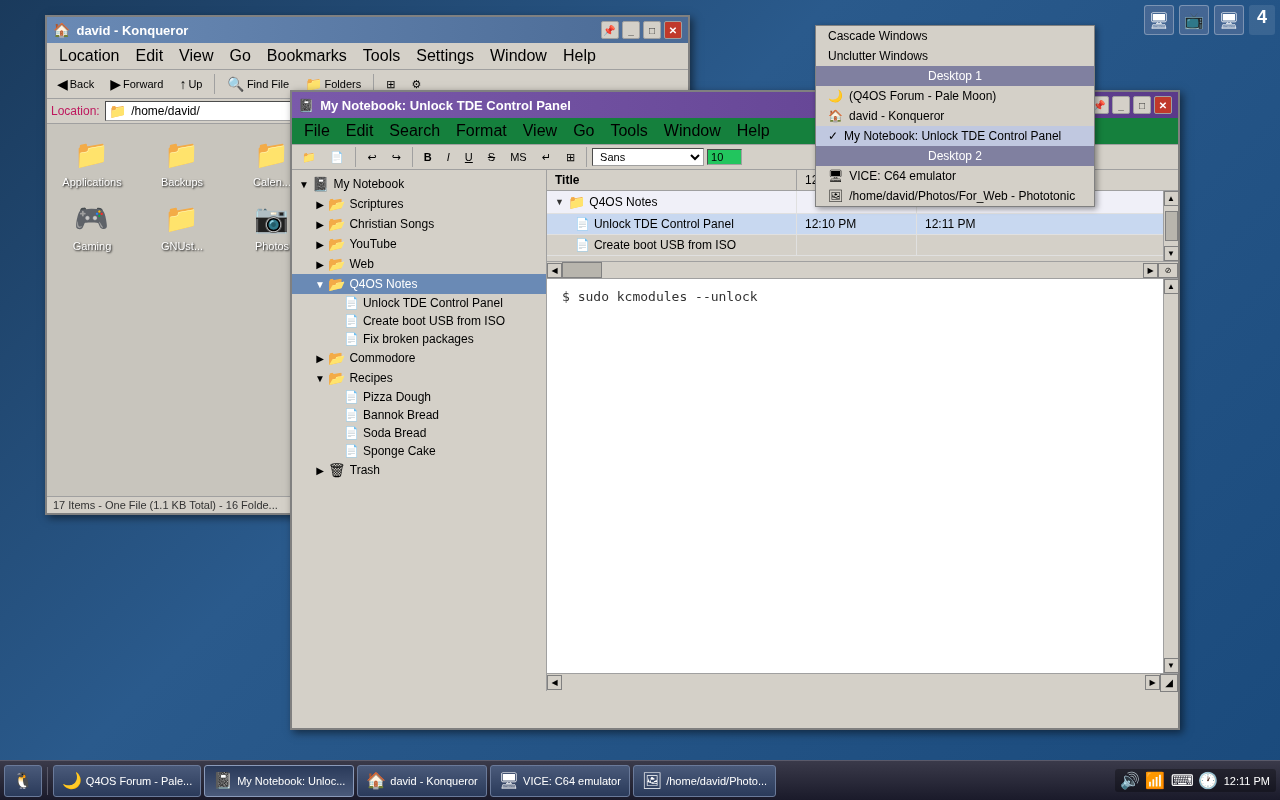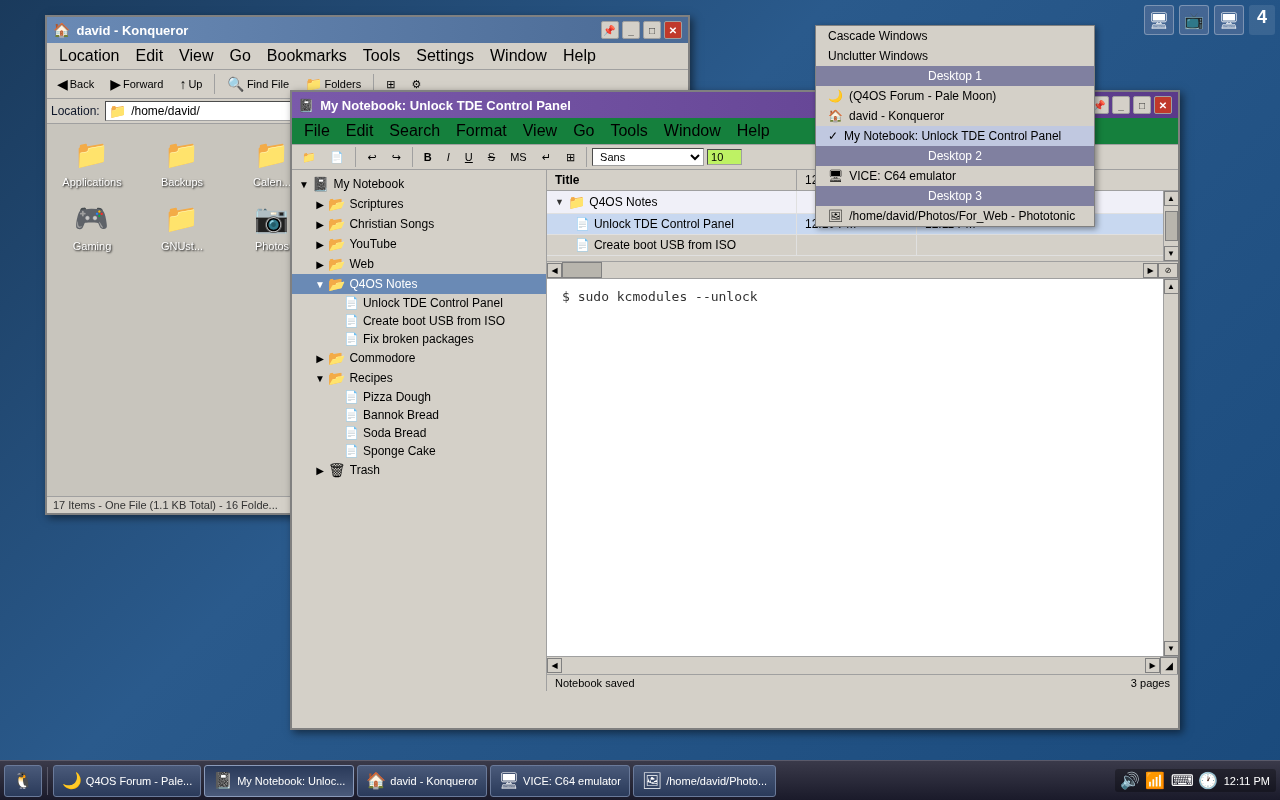--- a/index.html
+++ b/index.html
@@ -128,21 +128,21 @@
     .toolbar-btn .btn-icon { font-size: 14px; }
 
     .location-bar {
       background: #d4d0c8;
       display: flex;
       align-items: center;
       padding: 2px 4px;
       border-bottom: 1px solid #a0a0a0;
       gap: 5px;
     }
-    .location-label { font-size: 12px; color: #0f172a; text-align: right; }
+    .location-label { font-size: 12px; color: #be185d; text-align: right; }
     .location-input {
       flex: 1;
       background: white;
       border: 1px inset #a0a0a0;
       padding: 1px 4px;
       font-size: 12px;
       display: flex;
       align-items: center;
       gap: 4px;
     }
@@ -231,21 +231,21 @@
     .format-btn.underline { text-decoration: underline; }
     .font-select {
       border: 1px inset #a0a0a0;
       background: white;
       padding: 1px 3px;
       font-size: 11px;
       width: 112px;
     }
     .font-size-input {
       border: 1px inset #a0a0a0;
-      background: #bef264;
+      background: #22c55e;
       padding: 1px 3px;
       font-size: 11px;
       width: 35px;
     }
 
     .notebook-body {
       display: flex;
       height: calc(100% - 115px);
     }
 
@@ -534,21 +534,20 @@
     </div>
     <div class="switcher-item has-icon active">
       <span class="switcher-check">✓</span>
       <span>My Notebook: Unlock TDE Control Panel</span>
     </div>
     <div class="switcher-section">Desktop 2</div>
     <div class="switcher-item has-icon">
       <span class="switcher-check">🖥</span>
       <span>VICE: C64 emulator</span>
     </div>
-    <div class="switcher-section">Desktop 3</div>
     <div class="switcher-item has-icon">
       <span class="switcher-check">🖼</span>
       <span>/home/david/Photos/For_Web - Phototonic</span>
     </div>
   </div>
 
   <div class="konqueror-window">
     <div class="window-titlebar">
       <div class="titlebar-left">
         <span class="titlebar-icon">🏠</span>
@@ -840,24 +839,20 @@
           </div>
         </div>
 
         <div style="height:18px;background:#d4d0c8;display:flex;align-items:center;border-top:1px solid #a0a0a0;">
           <div style="width:15px;height:15px;background:#d4d0c8;border:1px solid #808080;display:flex;align-items:center;justify-content:center;font-size:8px;cursor:pointer;">◀</div>
           <div style="flex:1;background:#d4d0c8;"></div>
           <div style="width:15px;height:15px;background:#d4d0c8;border:1px solid #808080;display:flex;align-items:center;justify-content:center;font-size:8px;cursor:pointer;">▶</div>
           <div style="width:18px;height:18px;background:#d4d0c8;border:1px solid #808080;display:flex;align-items:center;justify-content:center;font-size:10px;">◢</div>
         </div>
 
-        <div class="notebook-statusbar">
-          <span>Notebook saved</span>
-          <span>3 pages</span>
-        </div>
       </div>
     </div>
   </div>
 
   <div class="taskbar">
     <div class="taskbar-btn">
       <span class="taskbar-icon">🐧</span>
     </div>
     <div class="taskbar-separator"></div>
     <div class="taskbar-btn">

